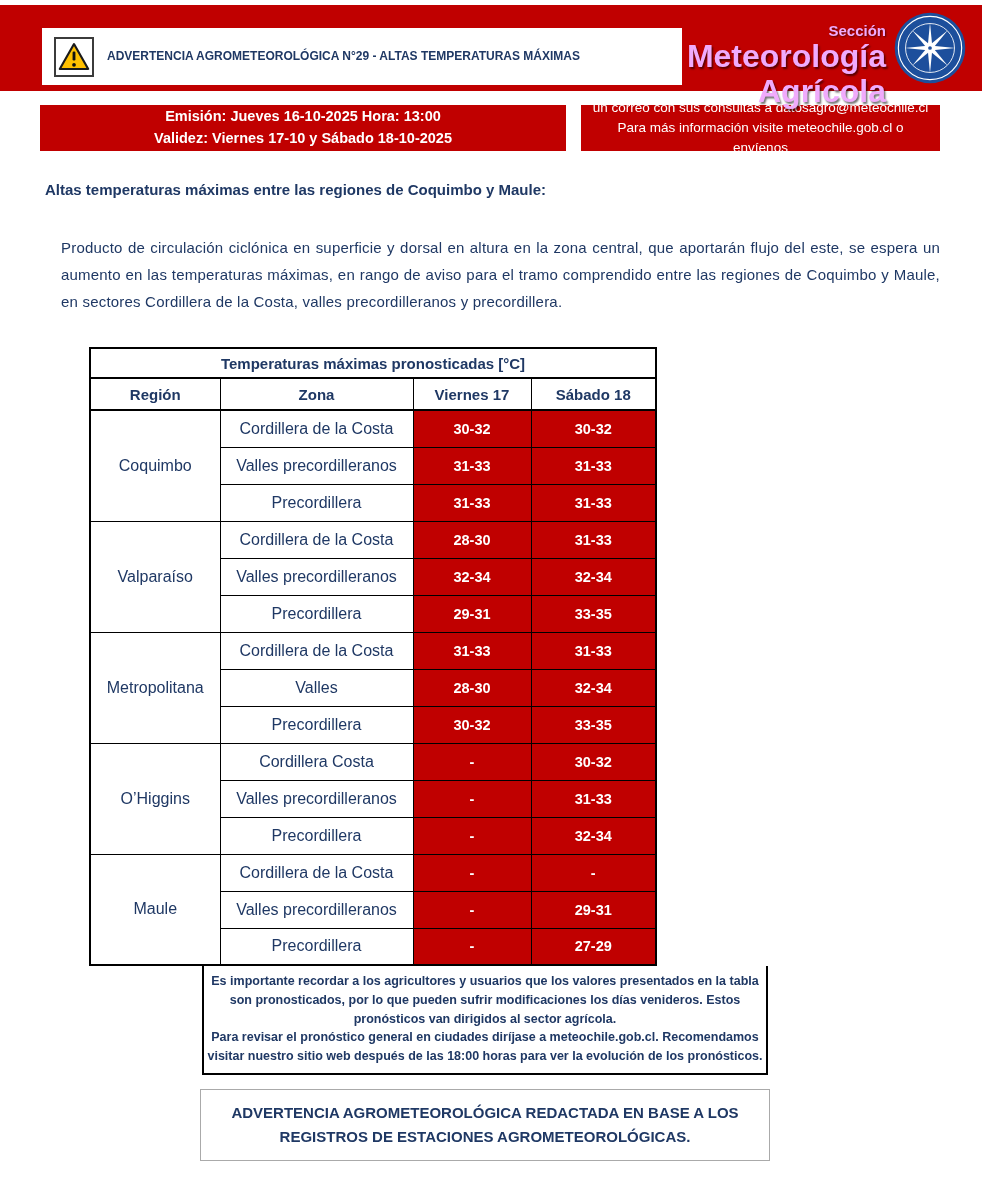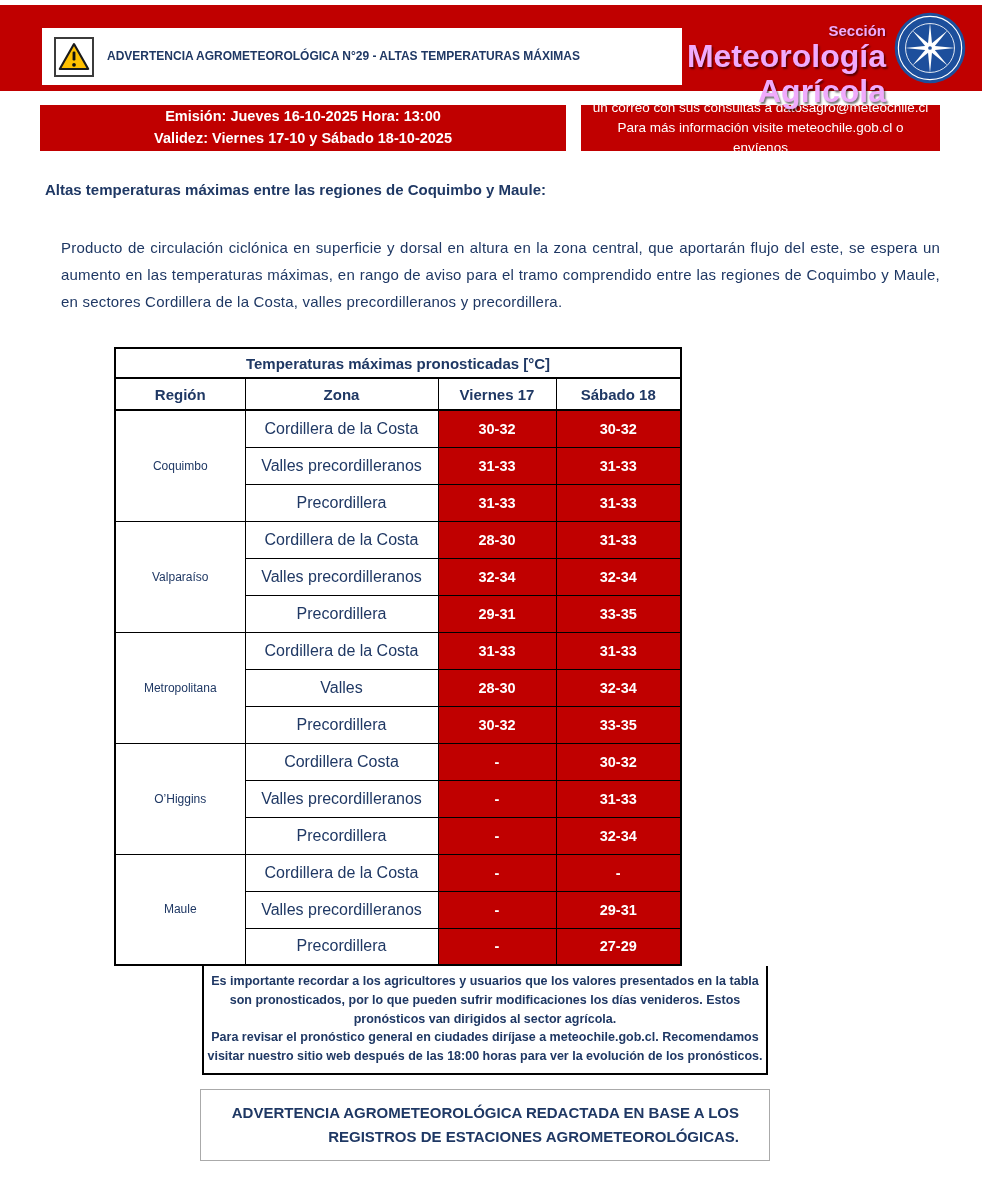--- a/index.html
+++ b/index.html
@@ -29,41 +29,41 @@
                 display:flex; align-items:center; justify-content:center; text-align:center;
                 line-height:1.5; padding:0 8px; }
 
   
   .body-heading { margin:30px 45px 0; color:var(--navy, #1F3864); font-weight:bold; font-size:15px; }
   .body-para { margin:36px 42px 0 61px; color:var(--navy, #1F3864); font-size:15px; line-height:1.8;
                text-align:justify; letter-spacing:0.2px; }
 
   
   table.forecast { border-collapse:collapse; width:566px; table-layout:fixed;
-                   margin:32px 0 0 114px; border:2px solid #000; background:#fff; }
+                   margin:32px 0 0 89px; border:2px solid #000; background:#fff; }
   .c-region { width:130px; } .c-zona { width:193px; } .c-v { width:118px; } .c-s { width:125px; }
   .forecast th, .forecast td { border:1px solid #000; }
   .forecast .t-title { height:30px; font-size:15px; font-weight:bold; color:var(--navy, #1F3864);
                        text-align:center; border-bottom:2px solid #000; }
   .forecast thead tr.hdr th { height:32px; font-size:15px; font-weight:bold; color:var(--navy, #1F3864);
                               text-align:center; border-bottom:2px solid #000; }
   .forecast td { height:37px; text-align:center; vertical-align:middle; }
-  .region-cell { font-size:12px; color:var(--navy, #1F3864); background:#fff; }
+  .region-cell { font-size:16px; color:var(--navy, #1F3864); background:#fff; }
   .zona-cell { font-size:16px; color:var(--navy, #1F3864); background:#fff; }
   .temp-cell { background:var(--red, #C00000); color:#fff; font-weight:bold; font-size:14.5px; }
 
   
   .note-box { width:566px; margin-left:202px; border:2px solid #000; border-top:none;
               padding:6px 2px 7px; color:var(--navy, #1F3864); font-weight:bold; font-size:12.5px;
               text-align:center; line-height:1.5; }
   .note-box p { margin:0; }
 
   
   .footer-box { width:570px; margin:14px 0 0 200px; border:1px solid #aaaaaa; padding:11px 30px;
-                text-align:right; color:var(--navy, #1F3864); font-weight:bold; font-size:15px;
+                text-align:center; color:var(--navy, #1F3864); font-weight:bold; font-size:15px;
                 line-height:1.6; }
 </style>
 </head>
 <body>
 
 <div class="page">
 
   <div class="red-band">
     <div class="title-box">
       <span class="warn-box">

